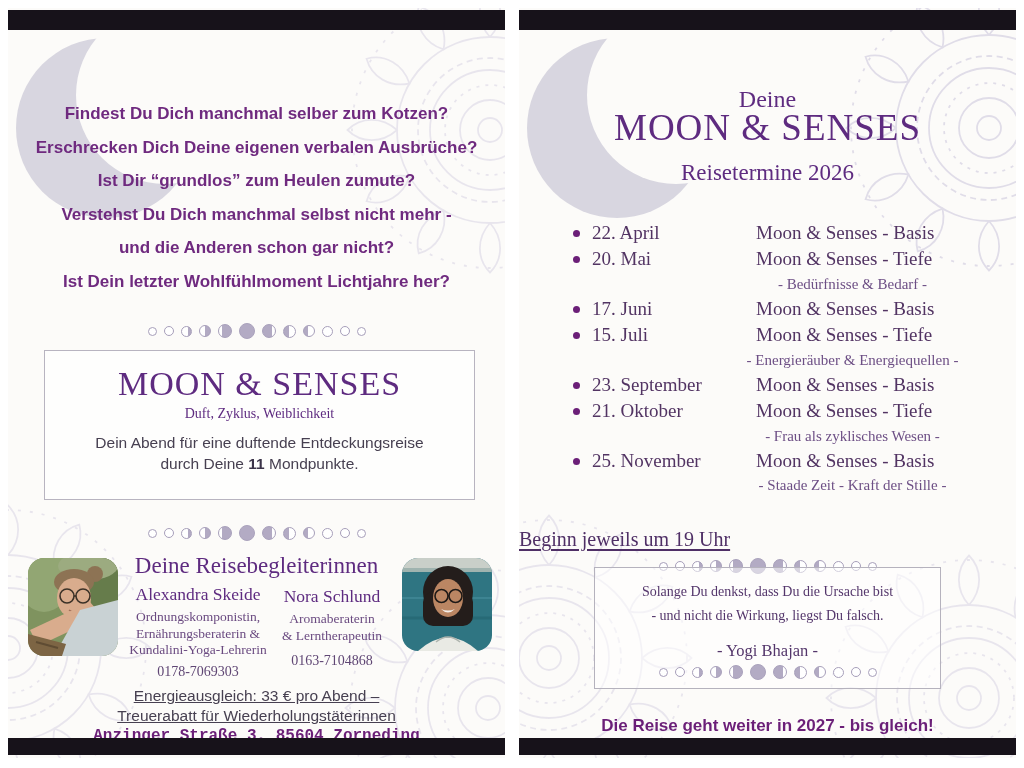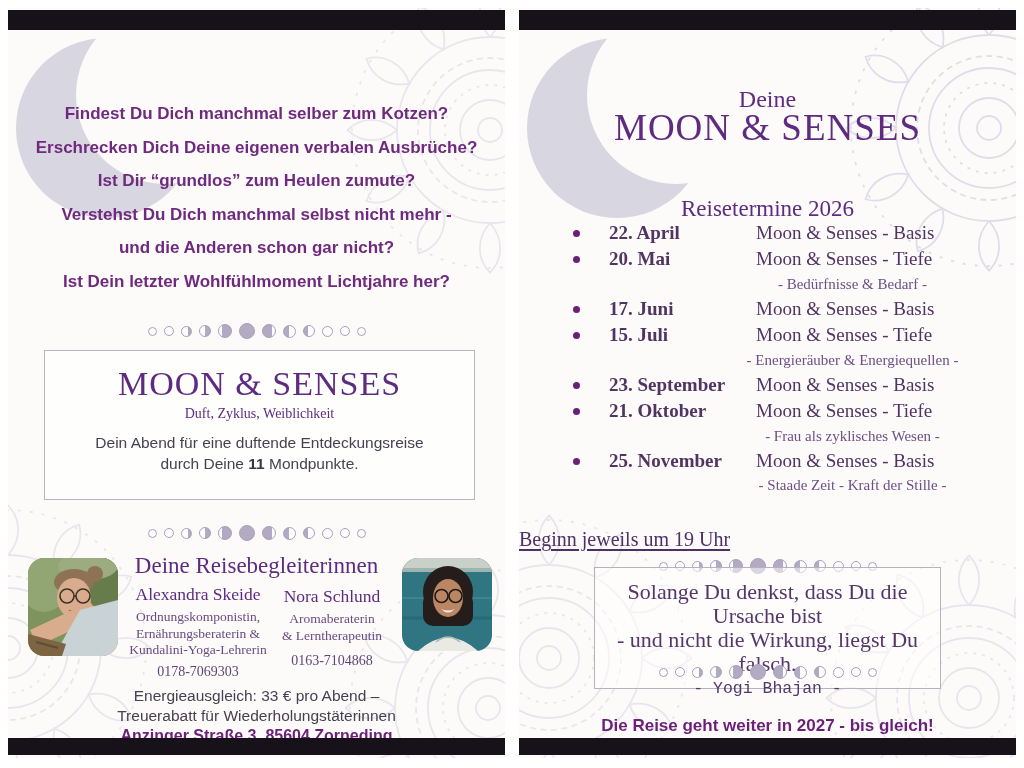--- a/index.html
+++ b/index.html
@@ -65,48 +65,48 @@
   .photo svg{display:block;width:100%;height:100%;}
   .photo-a{left:20px;top:550px;height:98px;}
   .photo-b{left:394px;top:550px;height:93px;}
   .guide-col{position:absolute;z-index:2;text-align:center;font-family:"Liberation Serif",serif;color:#5e2b80;}
   .guide-a{left:116px;top:576px;width:148px;}
   .guide-b{left:252px;top:578px;width:144px;}
   .guide-name{font-size:17.5px;margin-bottom:4px;}
   .guide-role{font-size:13.5px;line-height:16.5px;color:#6a4a80;}
   .guide-phone{font-size:14px;margin-top:5px;color:#5f4674;}
   .foot-l{position:absolute;top:678px;left:0;right:0;text-align:center;z-index:2;
-          font-size:15.5px;line-height:20px;color:#474051;}
+          font-size:15.5px;line-height:20px;color:#474051;text-decoration:underline;}
   .foot-address{position:absolute;top:719px;left:0;right:0;text-align:center;z-index:2;
-                font-size:16px;font-weight:bold;color:#6b1f78;}
+                font-size:16px;font-weight:bold;color:#6b1f78;font-family:Liberation Mono, monospace;}
 
   
   .r-pre{position:absolute;top:66px;left:0;right:0;text-align:center;z-index:2;
          font-family:"Liberation Serif",serif;font-size:24px;color:#5e2b80;margin-top:12px;}
   .r-title{position:absolute;top:98px;left:0;right:0;text-align:center;z-index:2;
            font-family:"Liberation Serif",serif;font-size:37px;letter-spacing:1px;color:#5e2b80;}
   .r-sub{position:absolute;top:152px;left:0;right:0;text-align:center;z-index:2;
-         font-family:"Liberation Serif",serif;font-size:23px;color:#5e2b80;margin-top:36px;}
+         font-family:"Liberation Serif",serif;font-size:23px;color:#5e2b80;}
   .termine{position:absolute;top:212px;left:0;right:0;z-index:2;
            font-family:"Liberation Serif",serif;color:#523463;}
   .t-row{position:relative;height:26.3px;line-height:26.3px;font-size:19px;white-space:nowrap;}
   .t-bullet{position:absolute;left:54px;top:10px;width:7px;height:7px;border-radius:50%;background:#6b1f78;}
-  .t-date{position:absolute;left:90px;font-weight:bold;}
+  .t-date{position:absolute;left:73px;}
   .t-prog{position:absolute;left:237px;}
   .t-note{height:23.4px;line-height:23.4px;font-size:15px;color:#6d4f85;text-align:center;
           padding-left:170px;white-space:nowrap;}
   .begin{position:absolute;top:520px;left:0;right:0;text-align:left;z-index:2;
          font-family:"Liberation Serif",serif;font-size:20px;color:#4f2f66;
          text-decoration:underline;text-underline-offset:3px;}
   .phases-r1{top:549px;}
   .quote-box{position:absolute;left:75px;width:347px;top:559px;height:122px;z-index:2;
              border:1px solid #b5b2bd;background:rgba(255,255,255,.5);text-align:center;box-sizing:border-box;}
-  .quote-line{font-family:"Liberation Serif",serif;font-size:22px;line-height:24px;color:#54366b;}
+  .quote-line{font-family:"Liberation Serif",serif;font-size:14px;line-height:24px;color:#54366b;}
   .quote-line.first{margin-top:12px;}
-  .quote-author{font-family:Liberation Mono, monospace;font-size:16.5px;color:#54366b;margin-top:3px;}
+  .quote-author{font-family:Liberation Serif, serif;font-size:16.5px;color:#54366b;margin-top:13px;}
   .phases-q{position:absolute;bottom:7px;left:0;right:0;}
   .foot-r{position:absolute;top:708px;left:0;right:0;text-align:center;z-index:2;
           font-size:17px;font-weight:bold;color:#6b1f78;}
 </style>
 </head>
 <body>
 
 <svg width="0" height="0" style="position:absolute">
   <defs>
     <g id="mandala-def" fill="none" stroke="currentColor" stroke-width="1.2">

